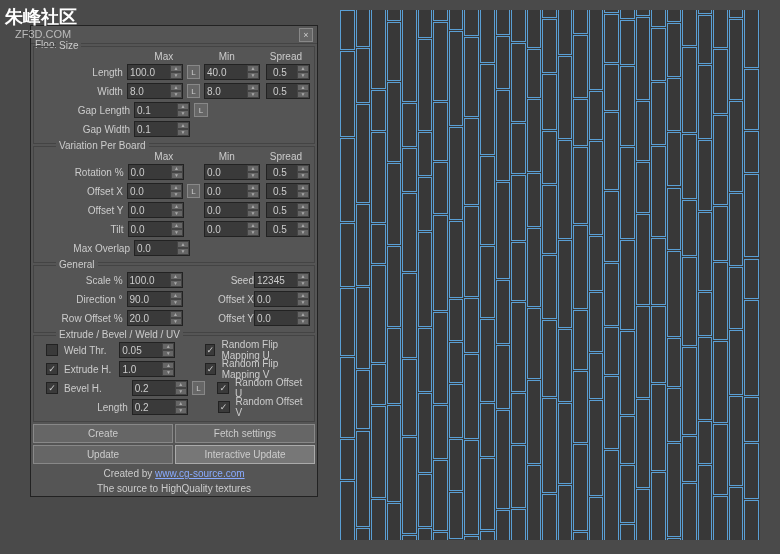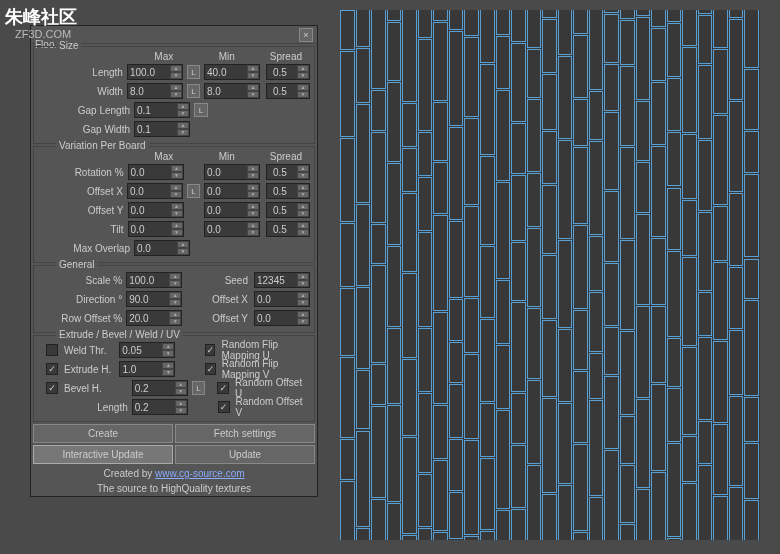--- a/index.html
+++ b/index.html
@@ -31,21 +31,21 @@
 .btn-row { display: flex; margin: 2px; gap: 2px; }
 .action-btn { flex: 1; background: #666; border: 1px solid #888; color: #ccc; padding: 3px; text-align: center; cursor: pointer; font-size: 10px; }
 .action-btn.active { background: #777; border: 1px solid #aaa; }
 .footer-text { text-align: center; font-size: 10px; padding: 2px; color: #ccc; }
 .footer-text a { color: #88aaff; text-decoration: underline; }
 .viewport { position: absolute; left: 340px; top: 10px; width: 420px; height: 530px; background: #383838; overflow: hidden; }
 .board { position: absolute; border: 1px solid #5a9fd4; background: transparent; }
 .check-label { margin-left: 2px; font-size: 10px; }
 .gen-row { display: flex; align-items: center; height: 18px; margin: 1px 0; }
 .gen-label-l { width: 96px; text-align: right; padding-right: 4px; }
-.gen-label-r { width: 56px; text-align: right; padding-right: 6px; margin-left: 20px; }
+.gen-label-r { width: 56px; text-align: right; padding-right: 0; margin-left: 20px; }
 </style>
 </head>
 <body>
 
 <div class="watermark">朱峰社区</div>
 <div class="watermark2">ZF3D.COM</div>
 
 <div class="panel">
   <div class="titlebar">
     <span class="titlebar-text">Floo...</span>
@@ -377,22 +377,22 @@
         <span class="check-label">Random Offset V</span>
       </div>
     </div>
   </div>
 
   <div class="btn-row">
     <div class="action-btn">Create</div>
     <div class="action-btn">Fetch settings</div>
   </div>
   <div class="btn-row">
+    <div class="action-btn">Update</div>
     <div class="action-btn active">Interactive Update</div>
-    <div class="action-btn">Update</div>
   </div>
   <div class="footer-text"><span>Created by </span><a>www.cg-source.com</a></div>
   <div class="footer-text">The source to HighQuality textures</div>
 </div>
 
 <div class="viewport" id="vp">
     <div class="board" style="left: 0px; top: 0px; width: 14.5556px; height: 40px;"></div>
     <div class="board" style="left: 0px; top: 41px; width: 14.5556px; height: 86.3987px;"></div>
     <div class="board" style="left: 0px; top: 128.399px; width: 14.5556px; height: 83.164px;"></div>
     <div class="board" style="left: 0px; top: 212.563px; width: 14.5556px; height: 64.8594px;"></div>

